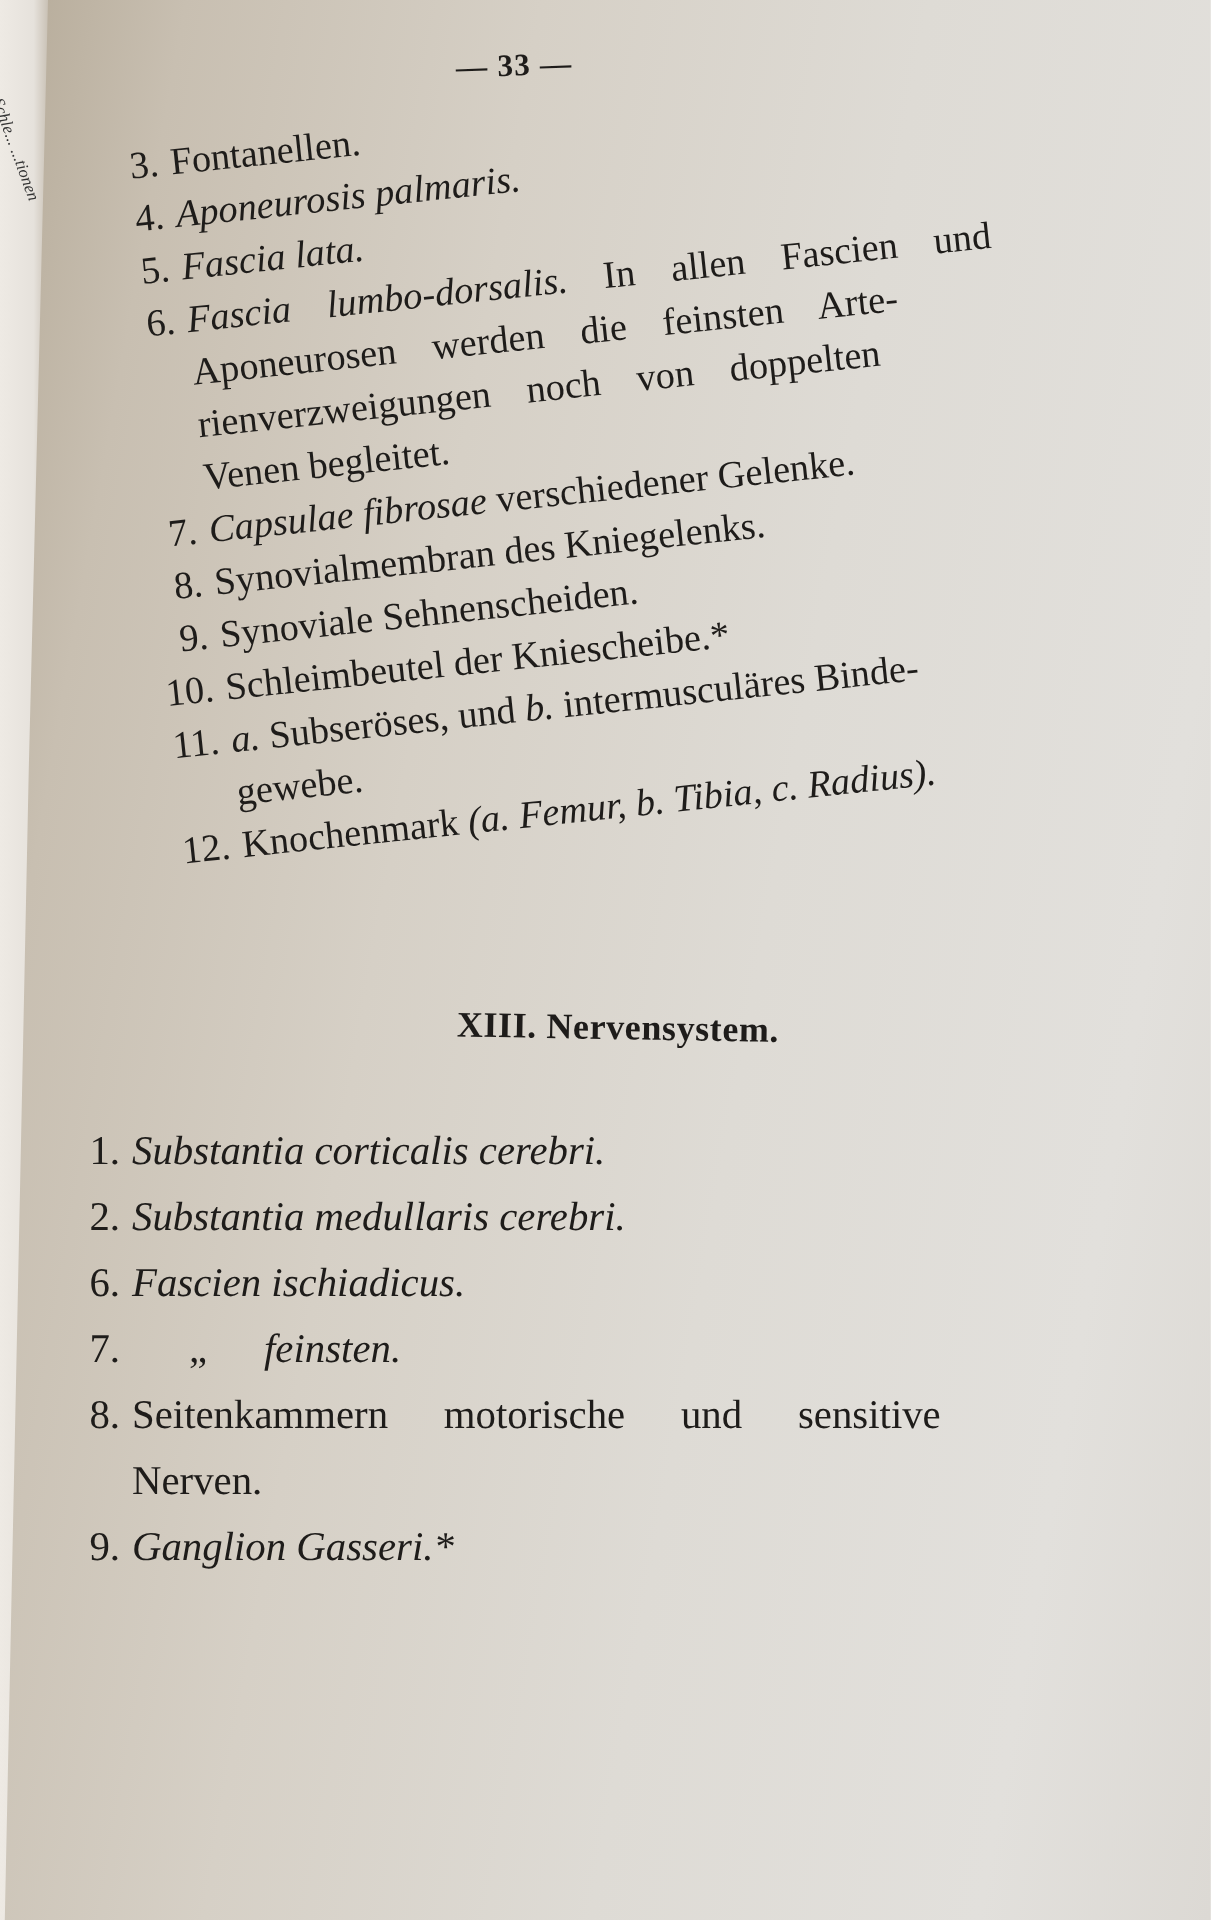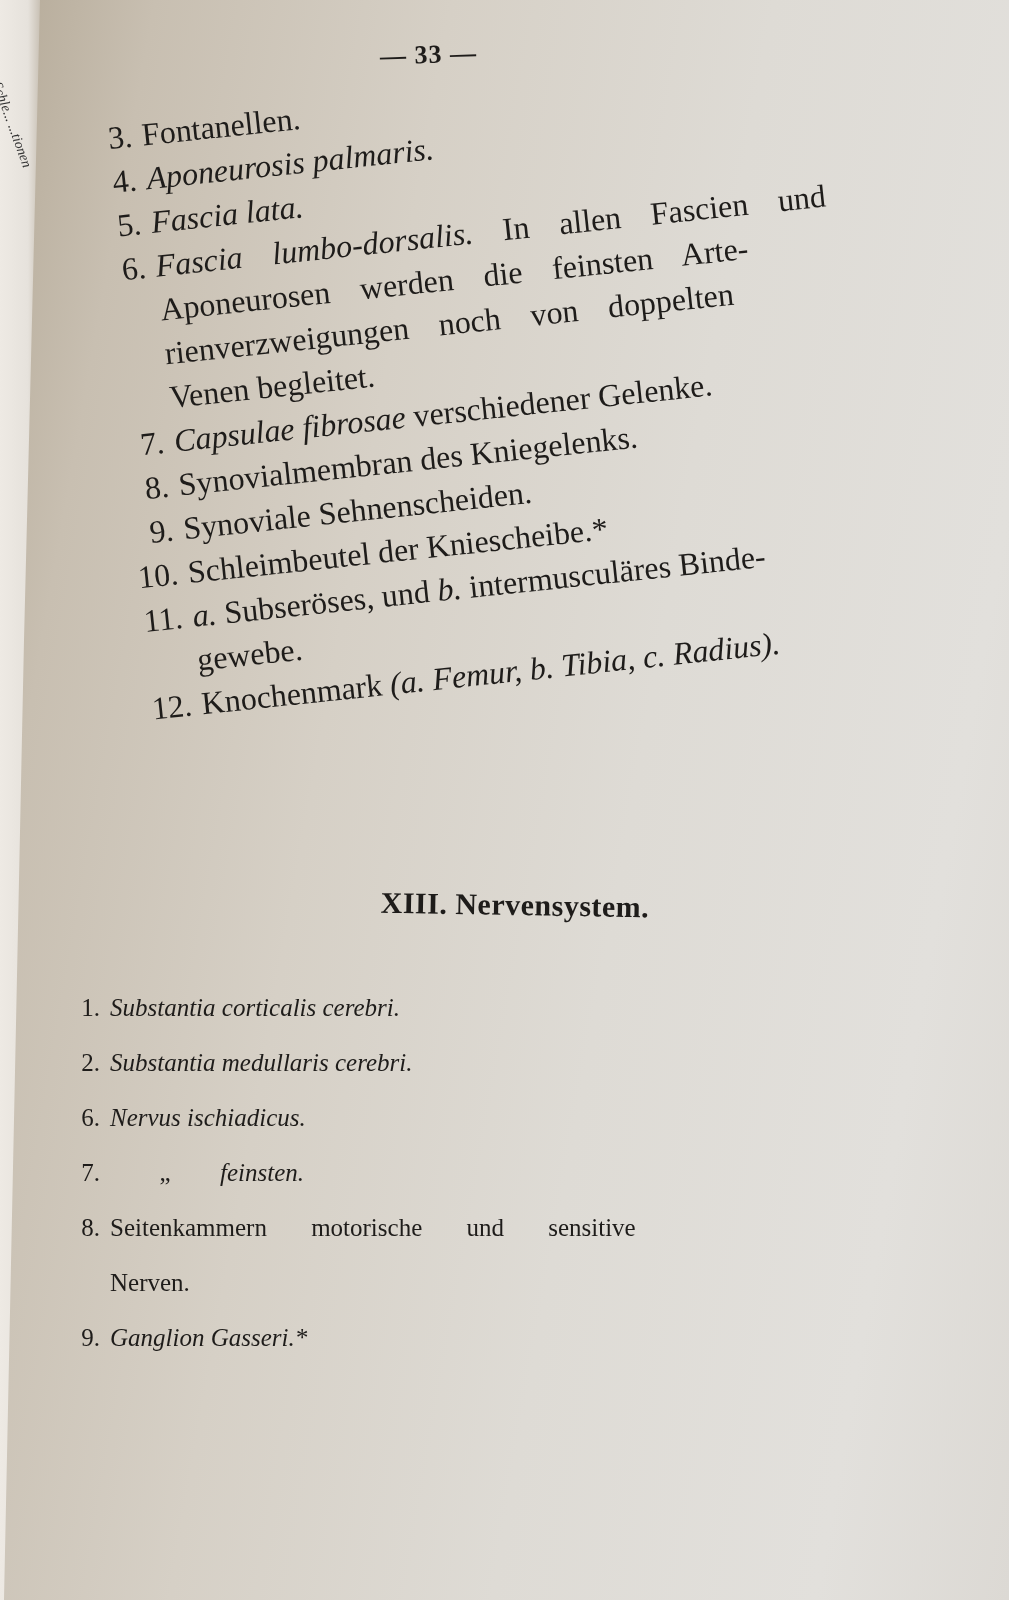--- a/index.html
+++ b/index.html
@@ -24,24 +24,24 @@
   }
   .section1 {
     position: absolute; left: 70px; top: 120px; width: 860px;
     transform: rotate(-6deg); transform-origin: left top;
   }
   .section1 .line { font-size: 32px; line-height: 44px; white-space: nowrap; }
   .num { display: inline-block; width: 60px; text-align: right; padding-right: 10px; }
   .cont { padding-left: 70px; }
   i { font-style: italic; }
   .section2 {
-    position: absolute; left: 40px; top: 840px; width: 930px; margin-top: 48px;
+    position: absolute; left: 40px; top: 840px; width: 930px;
   }
   .heading { text-align: center; font-weight: bold; font-size: 30px; margin-left: 20px; margin-bottom: 58px; transform: rotate(1deg); letter-spacing: 0.5px; }
-  .s2line { font-size: 25px; line-height: 55px; white-space: nowrap; }
+  .s2line { font-size: 34px; line-height: 55px; white-space: nowrap; }
   .ditto { display: inline-block; width: 110px; text-align: center; }
   .spaced { word-spacing: 22px; }
 </style>
 </head>
 <body>
 
 <div class="page-edge"></div>
 <div class="edge-text">Schle... ...tionen</div>
 
 <div class="page-number">— 33 —</div>
@@ -61,18 +61,18 @@
   <div class="line"><span class="num">11.</span><i>a.</i><span> Subseröses, und </span><i>b.</i><span> intermusculäres Binde-</span></div>
   <div class="line cont">gewebe.</div>
   <div class="line"><span class="num">12.</span><span>Knochenmark </span><i>(a. Femur, b. Tibia, c. Radius).</i></div>
 </div>
 
 <div class="section2">
   <div class="heading">XIII. Nervensystem.</div>
 
   <div class="s2line"><span class="num">1.</span><i>Substantia corticalis cerebri.</i></div>
   <div class="s2line"><span class="num">2.</span><i>Substantia medullaris cerebri.</i></div>
-  <div class="s2line"><span class="num">6.</span><i>Nervus ischiadicus.</i></div>
+  <div class="s2line"><span class="num">6.</span><i>Fascien ischiadicus.</i></div>
   <div class="s2line"><span class="num">7.</span><span class="ditto">„</span><i>feinsten.</i></div>
   <div class="s2line" style="word-spacing:38px"><span class="num" style="word-spacing:0">8.</span><span>Seitenkammern motorische und sensitive</span></div>
   <div class="s2line cont">Nerven.</div>
   <div class="s2line"><span class="num">9.</span><i>Ganglion Gasseri.*</i></div>
 </div>
 
 </body></html>

